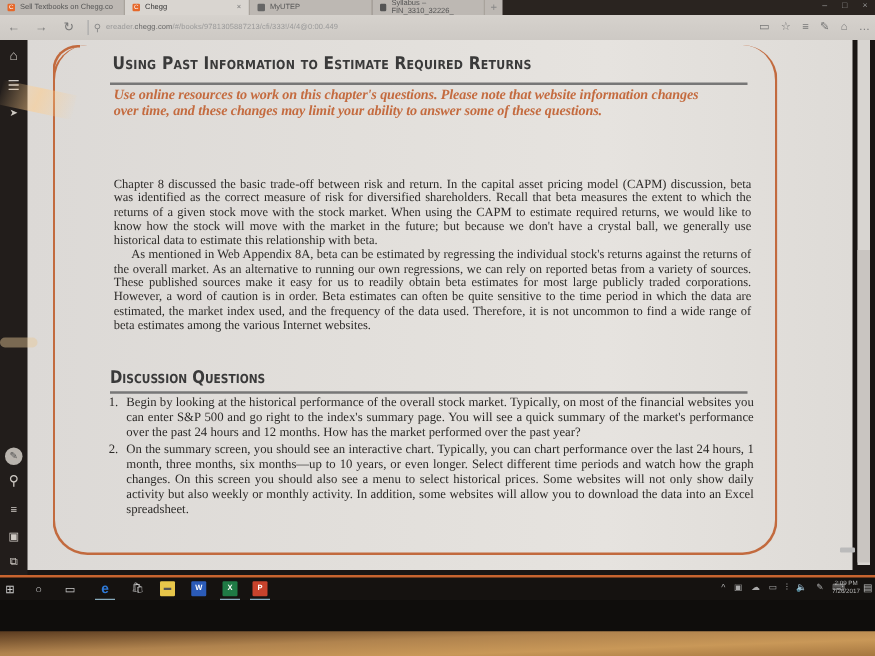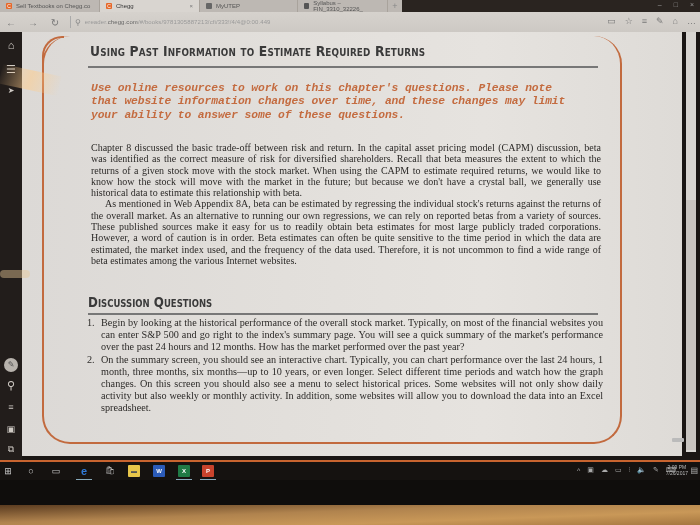--- a/index.html
+++ b/index.html
@@ -35,21 +35,21 @@
   .scrollbar { position: absolute; right: 4px; top: 32px; width: 10px; height: 420px; background: #d8d5d1; }
   .scroll-thumb { position: absolute; right: 4px; top: 200px; width: 10px; height: 250px; background: #c9c5c1; }
   .page-ind { position: absolute; left: 672px; top: 438px; width: 12px; height: 4px; background: #bbb; border-radius: 1px; }
 
   .box { position: absolute; left: 42px; top: 36px; width: 580px; height: 408px; border: 2px solid #c26a3e; border-radius: 28px; border-top: none; }
   .box::before { content: ""; position: absolute; left: -2px; top: 0; width: 20px; height: 30px; border-left: 2px solid #c26a3e; border-top: 2px solid #c26a3e; border-top-left-radius: 20px; }
 
   .section-title { position: absolute; left: 90px; top: 43px; font-family: "DejaVu Sans", sans-serif; font-variant: small-caps; font-weight: bold; font-size: 14px; color: #3a3a3a; letter-spacing: 0.2px; transform: scaleX(0.88); transform-origin: left; white-space: nowrap; }
   .title-rule { position: absolute; left: 88px; top: 66px; width: 510px; height: 1.5px; background: #777; }
 
-  .intro { position: absolute; left: 91px; top: 82px; width: 480px; font-family: Liberation Mono, monospace; font-weight: bold; font-style: italic; font-size: 11.3px; line-height: 13.4px; color: #c46b3f; letter-spacing: -0.1px; }
+  .intro { position: absolute; left: 91px; top: 70px; width: 480px; font-family: Liberation Serif, serif; font-weight: bold; font-style: italic; font-size: 11.3px; line-height: 13.4px; color: #c46b3f; letter-spacing: -0.1px; }
 
   .body-text { position: absolute; left: 91px; top: 142px; width: 510px; font-family: "Liberation Serif", serif; font-size: 10px; line-height: 11.3px; color: #2c2a28; text-align: justify; }
   .body-text p { text-indent: 0; }
   .body-text p + p { text-indent: 14px; }
 
   .dq-title { position: absolute; left: 88px; top: 294px; font-family: "DejaVu Sans", sans-serif; font-variant: small-caps; font-weight: bold; font-size: 14px; color: #3a3a3a; transform: scaleX(0.85); transform-origin: left; white-space: nowrap; }
   .dq-rule { position: absolute; left: 88px; top: 313px; width: 510px; height: 1.5px; background: #777; }
 
   .questions { position: absolute; left: 87px; top: 317px; width: 516px; list-style: none; font-family: "Liberation Serif", serif; font-size: 10.2px; line-height: 12.2px; color: #2c2a28; }
   .questions li { display: flex; }

